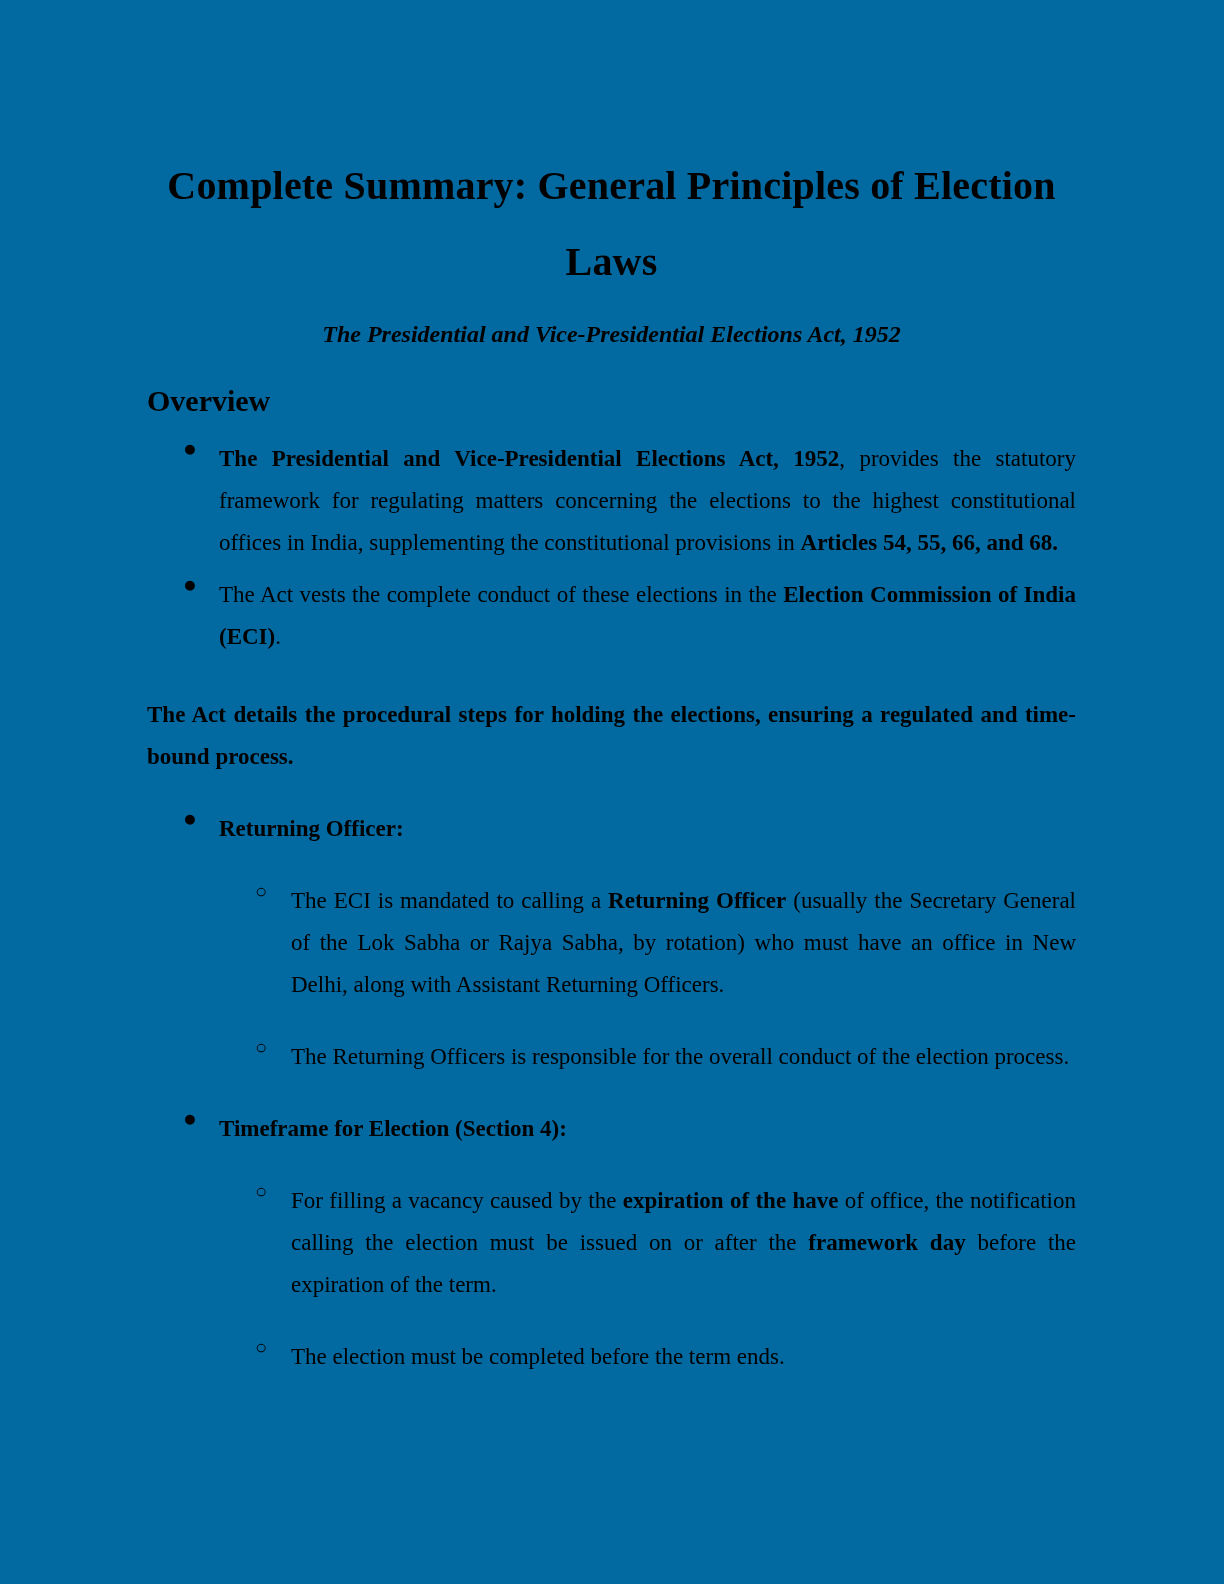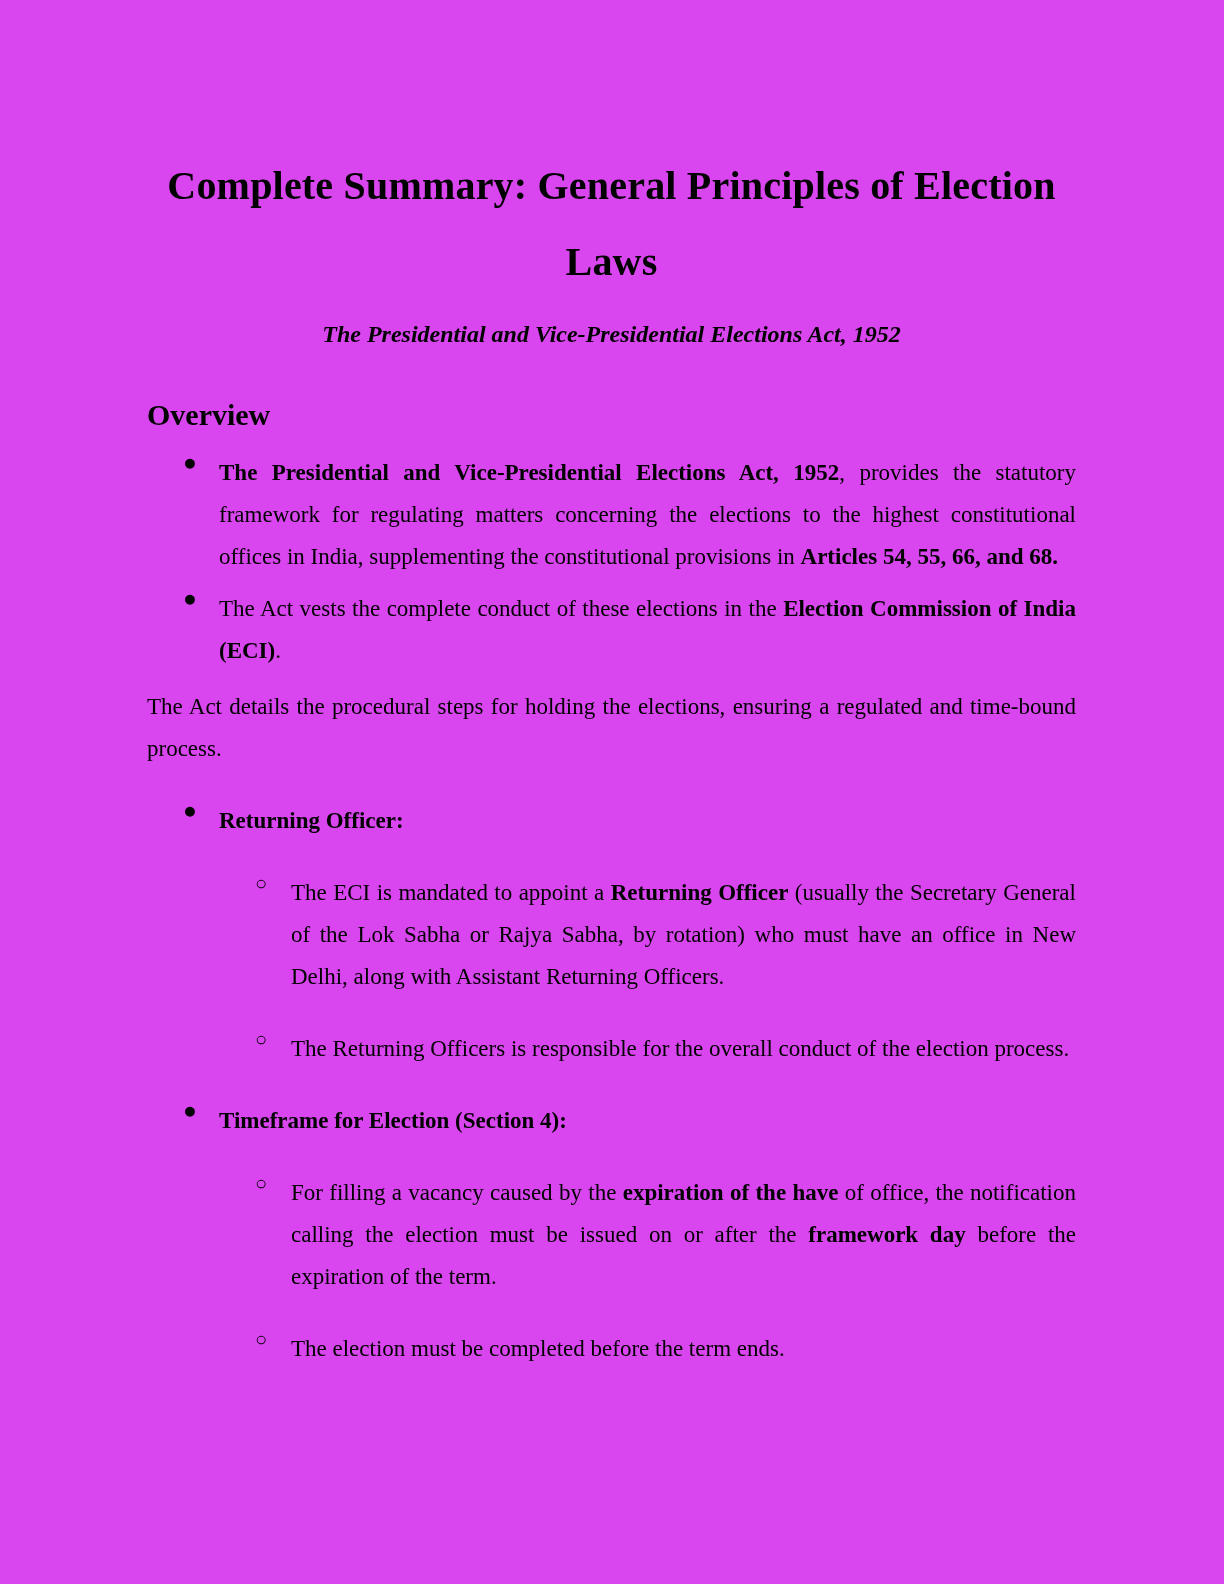--- a/index.html
+++ b/index.html
@@ -2,21 +2,21 @@
 <html><head>
 <meta charset="utf-8">
 <style>
   * { margin: 0; padding: 0; box-sizing: border-box; }
   html, body { background: #ffffff; }
   .page {
     position: relative;
     width: 1224px;
     height: 1584px;
     margin: 0 auto;
-    background: #d946ef;
+    background: #0369a1;
     color: #000000;
     font-family: "Liberation Serif", "DejaVu Serif", serif;
     padding: 148px 148px 0 147px;
     overflow: hidden;
   }
   .doc-title {
     font-size: 40px;
     font-weight: bold;
     text-align: center;
     line-height: 76px;
@@ -24,31 +24,31 @@
   }
   .doc-subtitle {
     margin-top: 14px;
     font-size: 24px;
     font-weight: bold;
     font-style: italic;
     text-align: center;
     line-height: 40px;
   }
   .h2 {
-    margin-top: 40px;
+    margin-top: 26px;
     font-size: 30px;
     font-weight: bold;
     line-height: 42px;
   }
   .para, .content, .marker {
     font-size: 23px;
     line-height: 42px;
   }
   .para { text-align: justify; }
-  .intro { margin-top: 14px; }
+  .intro { margin-top: 36px; font-weight: bold; }
   .list { margin-top: 6px; }
   .li { display: flex; }
   .li.l1 { margin-left: 36px; }
   .li.l2 { margin-left: 108px; }
   .marker { flex: 0 0 36px; }
   .l2 .marker { font-size: 20px; }
   .content { flex: 1; text-align: justify; margin-top: 10px; }
   .content.label { font-weight: bold; text-align: left; font-family: Liberation Serif, serif; }
   .sec .li { margin-top: 20px; }
   .sec { margin-top: 0; }
@@ -79,21 +79,21 @@
   <div class="para intro">The Act details the procedural steps for holding the elections, ensuring a regulated and time-bound process.</div>
 
   <div class="list sec">
 
     <div class="li l1">
       <span class="marker">●</span>
       <div class="content label">Returning Officer:</div>
     </div>
     <div class="li l2">
       <span class="marker">○</span>
-      <div class="content"><span>The ECI is mandated to appoint a </span><b>Returning Officer</b><span> (usually the Secretary General of the Lok Sabha or Rajya Sabha, by rotation) who must have an office in New Delhi, along with Assistant Returning Officers.</span></div>
+      <div class="content"><span>The ECI is mandated to calling a </span><b>Returning Officer</b><span> (usually the Secretary General of the Lok Sabha or Rajya Sabha, by rotation) who must have an office in New Delhi, along with Assistant Returning Officers.</span></div>
     </div>
     <div class="li l2">
       <span class="marker">○</span>
       <div class="content"><span>The Returning Officers is responsible for the overall conduct of the election process.</span></div>
     </div>
 
     <div class="li l1">
       <span class="marker">●</span>
       <div class="content label">Timeframe for Election (Section 4):</div>
     </div>

